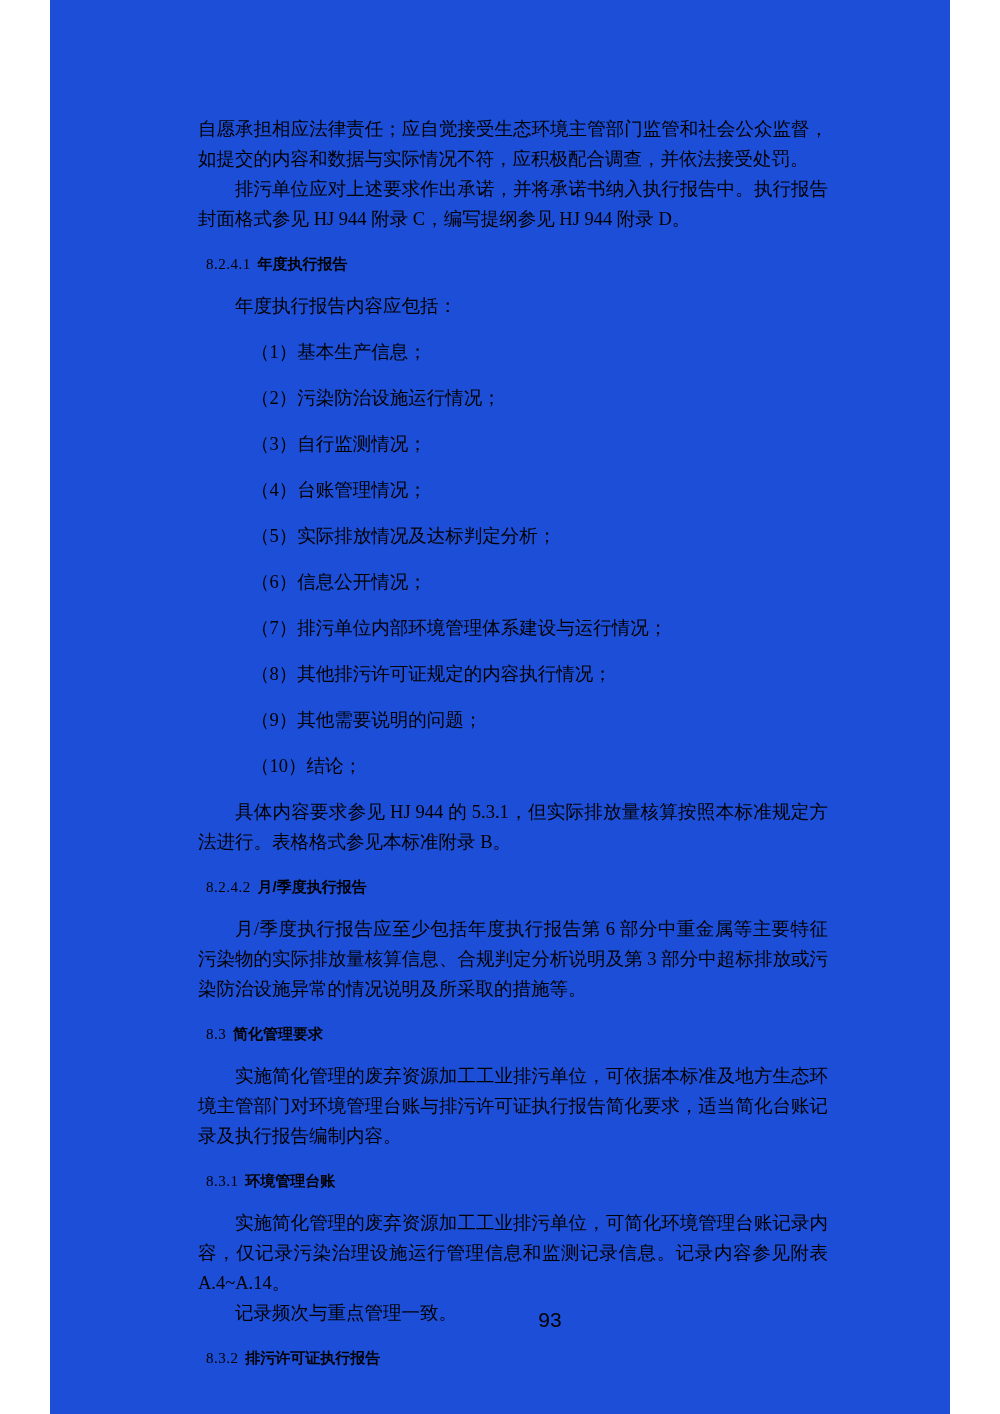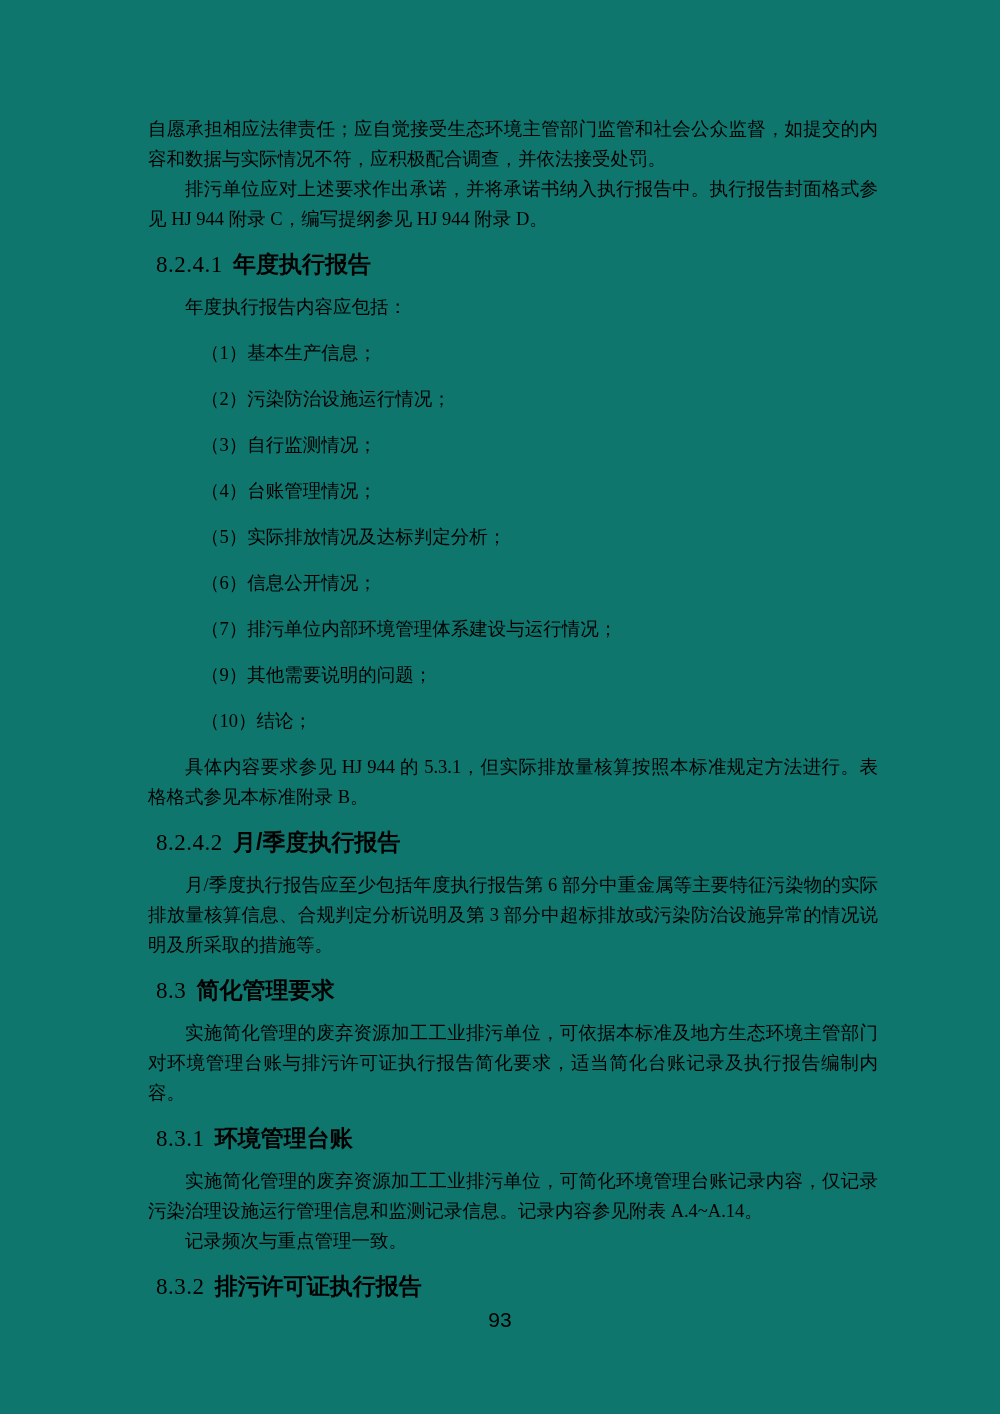--- a/index.html
+++ b/index.html
@@ -2,24 +2,24 @@
 <html lang="zh"><head>
 <meta charset="utf-8">
 <style>
   html, body {
     margin: 0;
     padding: 0;
     background: #ffffff;
   }
   .page {
     position: relative;
-    width: 1000px;
+    width: 900px;
     height: 1414px;
     margin: 0 auto;
-    background: #0f766e;
+    background: #1d4ed8;
     box-sizing: border-box;
     padding: 114px 122px 0 148px;
     font-family: "Liberation Serif", "DejaVu Serif", serif;
     font-size: 18.5px;
     line-height: 30px;
     color: #000000;
     overflow: hidden;
   }
   .para {
     margin: 0;
@@ -29,21 +29,21 @@
     text-indent: 2em;
   }
   .list-item {
     margin: 16px;
     text-indent: 2em;
     text-align: left;
   }
   .sec-heading {
     margin: 15px 0 12px 0;
     padding-left: 8px;
-    font-size: 23px;
+    font-size: 15px;
     line-height: 30px;
     font-weight: 700;
     font-family: "Liberation Sans", "DejaVu Sans", sans-serif;
     color: #000000;
   }
   .sec-heading .num {
     font-family: "Liberation Serif", "DejaVu Serif", serif;
     font-weight: 400;
     margin-right: 0.45em;
     letter-spacing: 0.5px;
@@ -75,20 +75,21 @@
 
   <p class="para indent">年度执行报告内容应包括：</p>
 
   <p class="list-item">（1）基本生产信息；</p>
   <p class="list-item">（2）污染防治设施运行情况；</p>
   <p class="list-item">（3）自行监测情况；</p>
   <p class="list-item">（4）台账管理情况；</p>
   <p class="list-item">（5）实际排放情况及达标判定分析；</p>
   <p class="list-item">（6）信息公开情况；</p>
   <p class="list-item">（7）排污单位内部环境管理体系建设与运行情况；</p>
+  <p class="list-item">（8）其他排污许可证规定的内容执行情况；</p>
   <p class="list-item">（9）其他需要说明的问题；</p>
   <p class="list-item">（10）结论；</p>
 
   <p class="para indent">具体内容要求参见 HJ 944 的 5.3.1，但实际排放量核算按照本标准规定方法进行。表格格式参见本标准附录 B。</p>
 
   <h3 class="sec-heading">
     <span class="num">8.2.4.2</span><span>月/季度执行报告</span>
   </h3>
 
   <p class="para indent">月/季度执行报告应至少包括年度执行报告第 6 部分中重金属等主要特征污染物的实际排放量核算信息、合规判定分析说明及第 3 部分中超标排放或污染防治设施异常的情况说明及所采取的措施等。</p>

